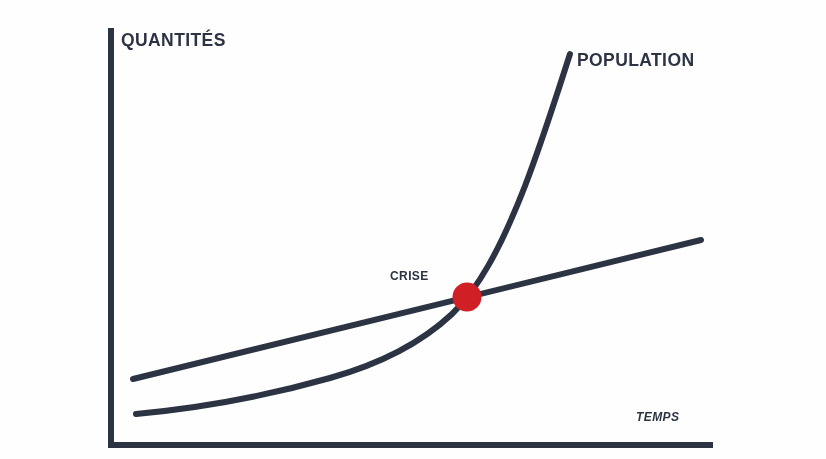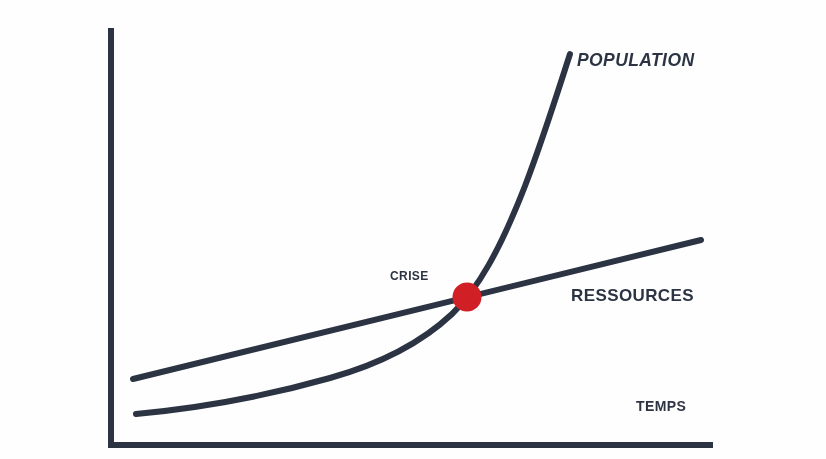--- a/index.html
+++ b/index.html
@@ -34,21 +34,21 @@
     letter-spacing: 0.4px;
     color: #2c3444;
     white-space: nowrap;
     line-height: 1;
     -webkit-font-smoothing: antialiased;
   }
   #label-quantites { left: 121px; top: 32px; font-size: 17.5px; }
   #label-population { left: 577px; top: 52px; font-size: 17.5px; }
   #label-ressources { left: 571px; top: 287px; font-size: 17px; }
   #label-crise      { left: 390px; top: 270px; font-size: 12px; }
-  #label-temps      { left: 636px; top: 399px; font-size: 14px; }
+  #label-temps      { left: 636px; top: 411px; font-size: 12px; font-style: italic; }
 </style>
 </head>
 <body>
 
 <div id="stage" style="background: rgb(254, 254, 254);">
 
   <svg id="chart-svg" viewBox="0 0 826 459" xmlns="http://www.w3.org/2000/svg">
 
     <line x1="111" y1="28" x2="111" y2="445" stroke="#2c3444" stroke-width="6" stroke-linecap="butt"></line>
 
@@ -58,22 +58,22 @@
 
     <path d="M 136 414
              C 200 408, 270 395, 330 378
              C 380 364, 420 344, 452 314
              C 478 289, 500 250, 525 186
              C 543 139, 558 91, 570 54" fill="none" stroke="#2c3444" stroke-width="6" stroke-linecap="round"></path>
 
     <circle cx="467" cy="297" r="14.5" fill="#d02026"></circle>
   </svg>
 
+  <div class="chart-label" id="label-quantites" style="color: rgb(44, 52, 68);">QUANTITÉS</div>
 
-  <div class="chart-label" id="label-population" style="color: rgb(44, 52, 68); font-style: italic;">POPULATION</div>
+  <div class="chart-label" id="label-population" style="color: rgb(44, 52, 68);">POPULATION</div>
 
-  <div class="chart-label" id="label-ressources" style="color: rgb(44, 52, 68);">RESSOURCES</div>
 
   <div class="chart-label" id="label-crise" style="color: rgb(44, 52, 68);">CRISE</div>
 
   <div class="chart-label" id="label-temps" style="color: rgb(44, 52, 68);">TEMPS</div>
 
 </div>
 
 </body></html>

